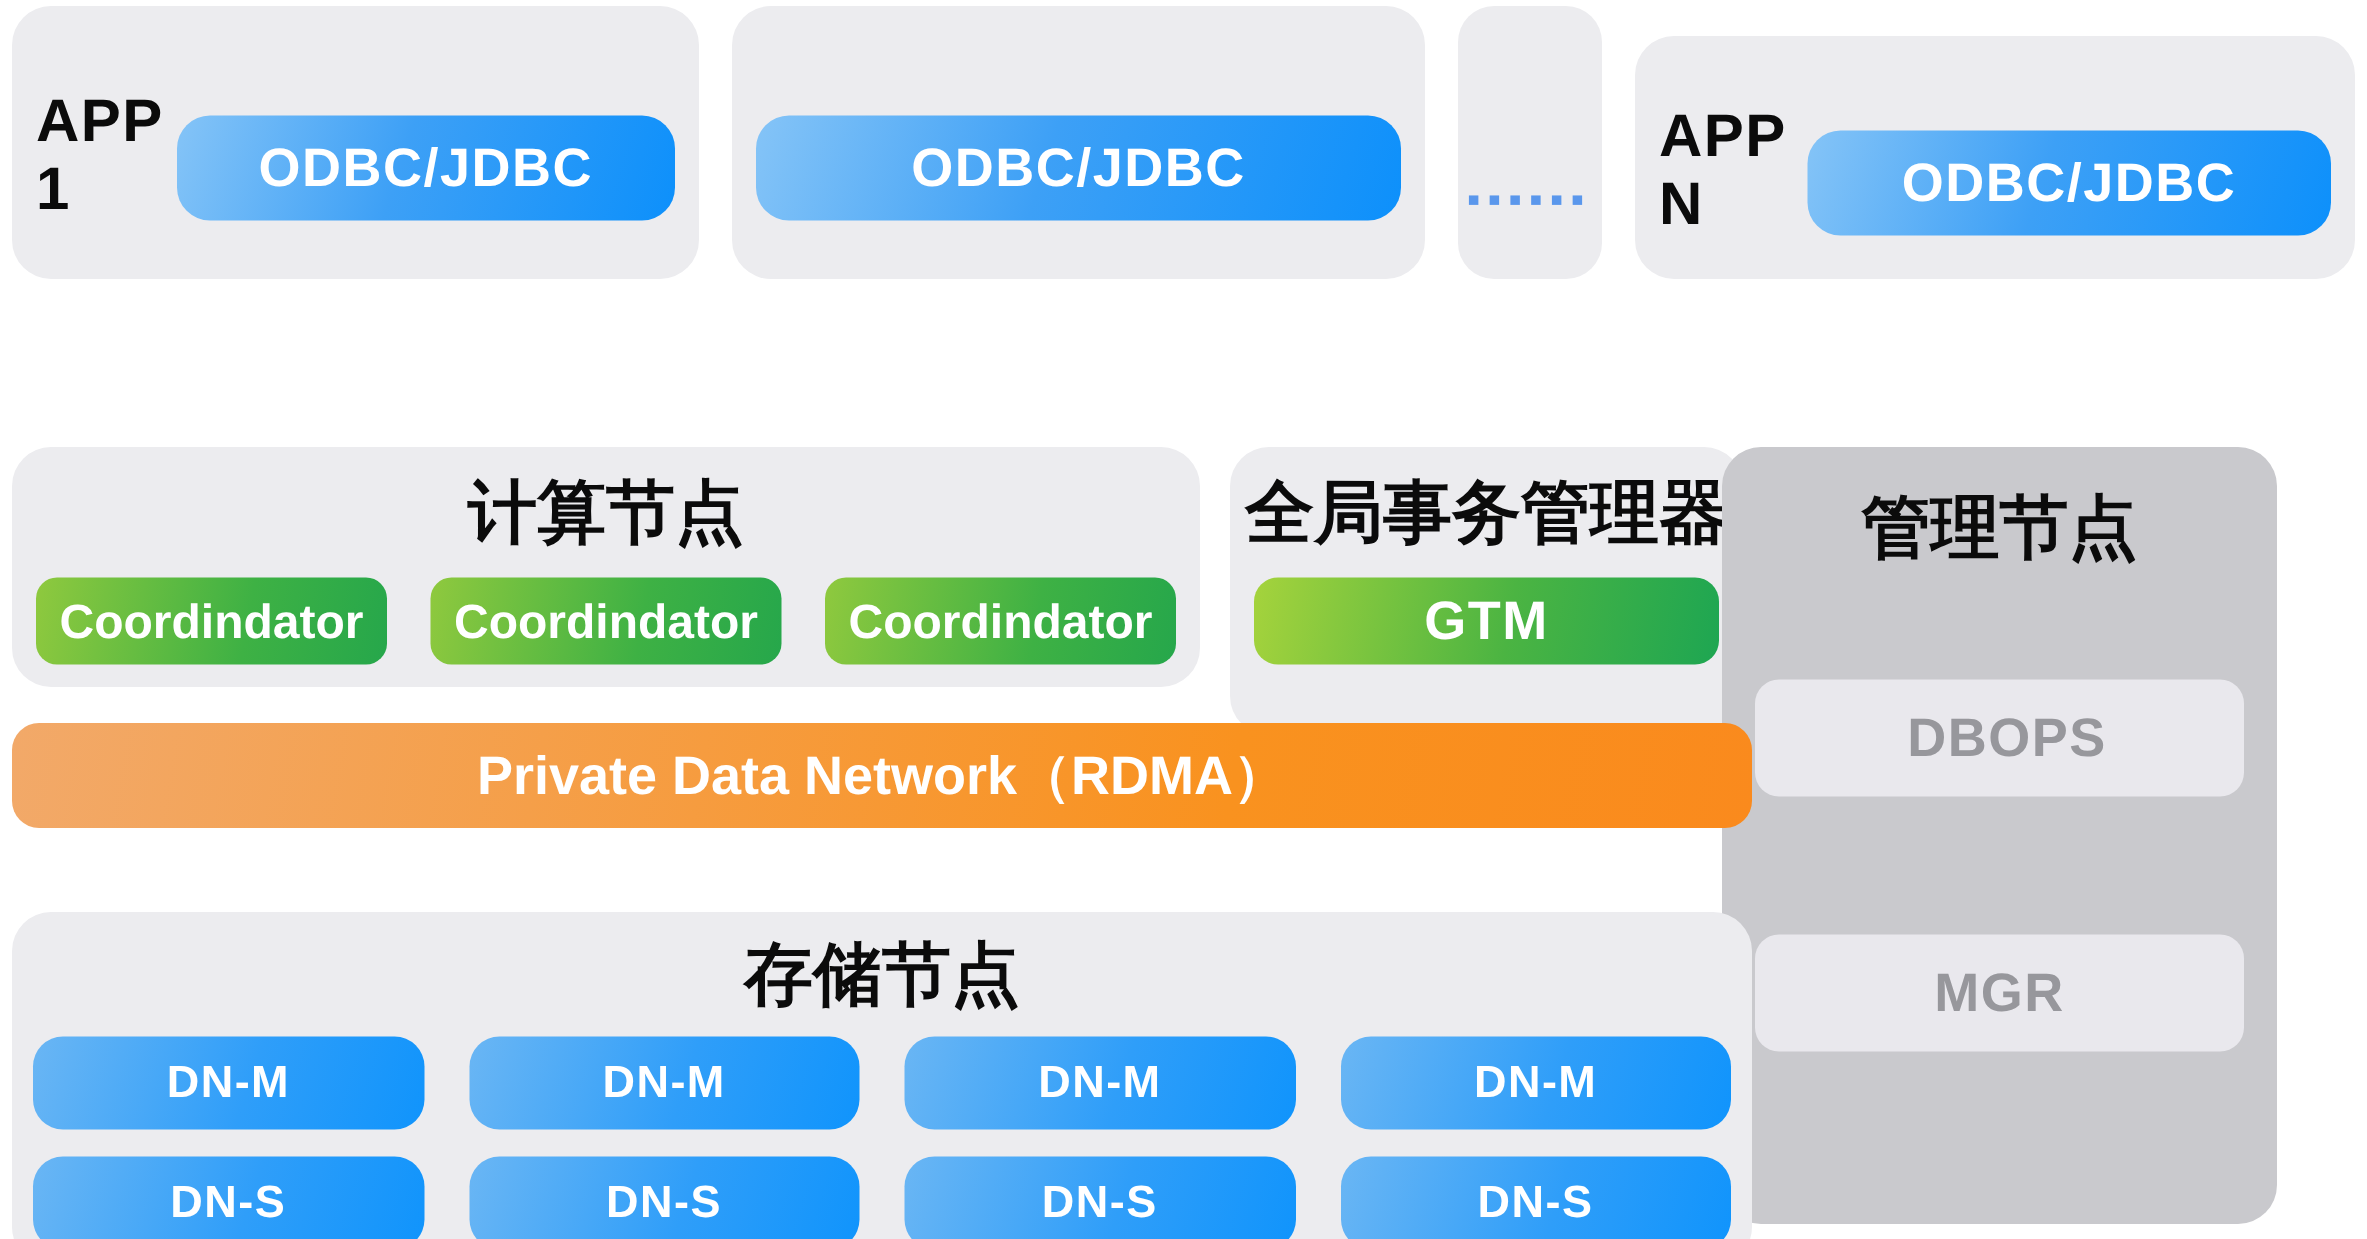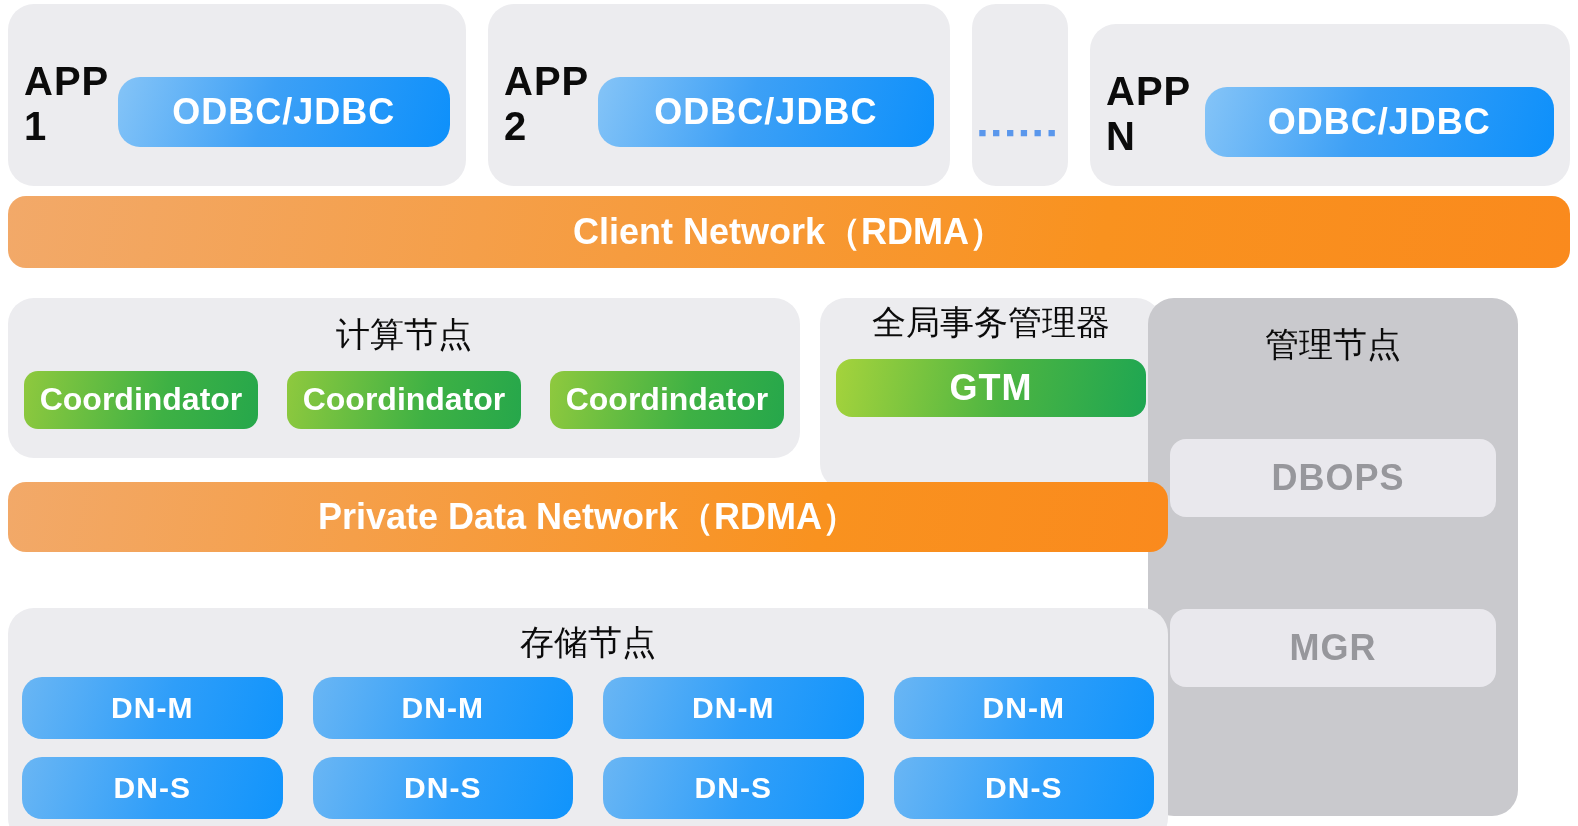--- a/index.html
+++ b/index.html
@@ -2,21 +2,21 @@
 <html><head>
 <meta charset="utf-8">
 <style>
   html,body { margin:0; padding:0; background:#ffffff; }
   .page {
     position:relative; width:1578px; height:826px; background:#ffffff;
     font-family:"Liberation Sans", sans-serif; overflow:hidden;
   }
   .panel { background:#ececef; border-radius:26px; box-sizing:border-box; }
   .panel-title {
-    text-align:center; font-size:34px; font-weight:normal; color:#0b0b0b;
+    text-align:center; font-size:46px; font-weight:bold; color:#0b0b0b;
     line-height:1.2;
   }
   
   .apps-row { position:absolute; left:8px; top:4px; width:1562px; height:182px; display:flex; gap:22px; }
   .app-panel { display:flex; flex-direction:row; align-items:center; padding:18px 16px 0; }
   .app-title { font-size:40px; font-weight:bold; color:#0b0b0b; letter-spacing:1px; }
   .odbc-btn {
     margin-top:16px; height:70px; width:100%; border-radius:22px;
     background:linear-gradient(108deg,#85c4f7 0%,#3da0f6 45%,#0d90fb 100%);
     color:#ffffff; font-size:36px; font-weight:bold;
@@ -38,21 +38,21 @@
   .private-bar { left:8px; top:482px; width:1160px; height:70px; }
   
   .compute-panel { position:absolute; left:8px; top:298px; width:792px; height:160px; padding-top:16px; }
   .coord-row { display:flex; gap:29px; padding:0 16px; margin-top:16px; }
   .coord-btn {
     flex:1; height:58px; border-radius:14px;
     background:linear-gradient(100deg,#8fc93e 0%,#3eb144 60%,#26a74b 100%);
     color:#ffffff; font-size:32px; font-weight:bold;
     display:flex; align-items:center; justify-content:center;
   }
-  .gtm-panel { position:absolute; left:820px; top:298px; width:342px; height:192px; padding-top:4px; }
+  .gtm-panel { position:absolute; left:820px; top:298px; width:342px; height:192px; padding-top:16px; }
   .gtm-btn {
     margin:16px 16px 0; height:58px; border-radius:16px;
     background:linear-gradient(100deg,#a5d33c 0%,#4bb442 55%,#1ea652 100%);
     color:#ffffff; font-size:36px; font-weight:bold;
     display:flex; align-items:center; justify-content:center; letter-spacing:1px;
   }
   
   .mgmt-panel {
     position:absolute; left:1148px; top:298px; width:370px; height:518px;
     background:#c9c9cd; border-radius:26px; padding-top:26px; box-sizing:border-box;
@@ -79,33 +79,31 @@
 <body>
 
 <div class="page">
 
   <div class="apps-row">
     <div class="panel app-panel" style="width:458px;">
       <div class="app-title">APP 1</div>
       <div class="odbc-btn">ODBC/JDBC</div>
     </div>
     <div class="panel app-panel" style="width:462px;">
-      <div class="app-title">APP 2</div>
       <div class="odbc-btn">ODBC/JDBC</div>
     </div>
     <div class="panel dots-panel" style="width:96px;">
       <div class="dots">■■■■■■</div>
     </div>
     <div class="panel app-panel" style="flex:1;margin-top:20px;">
       <div class="app-title">APP N</div>
       <div class="odbc-btn">ODBC/JDBC</div>
     </div>
   </div>
 
-  <div class="net-bar client-bar">Client Network（RDMA）</div>
 
   <div class="panel compute-panel">
     <div class="panel-title">计算节点</div>
     <div class="coord-row">
       <div class="coord-btn">Coordindator</div>
       <div class="coord-btn">Coordindator</div>
       <div class="coord-btn">Coordindator</div>
     </div>
   </div>
 

